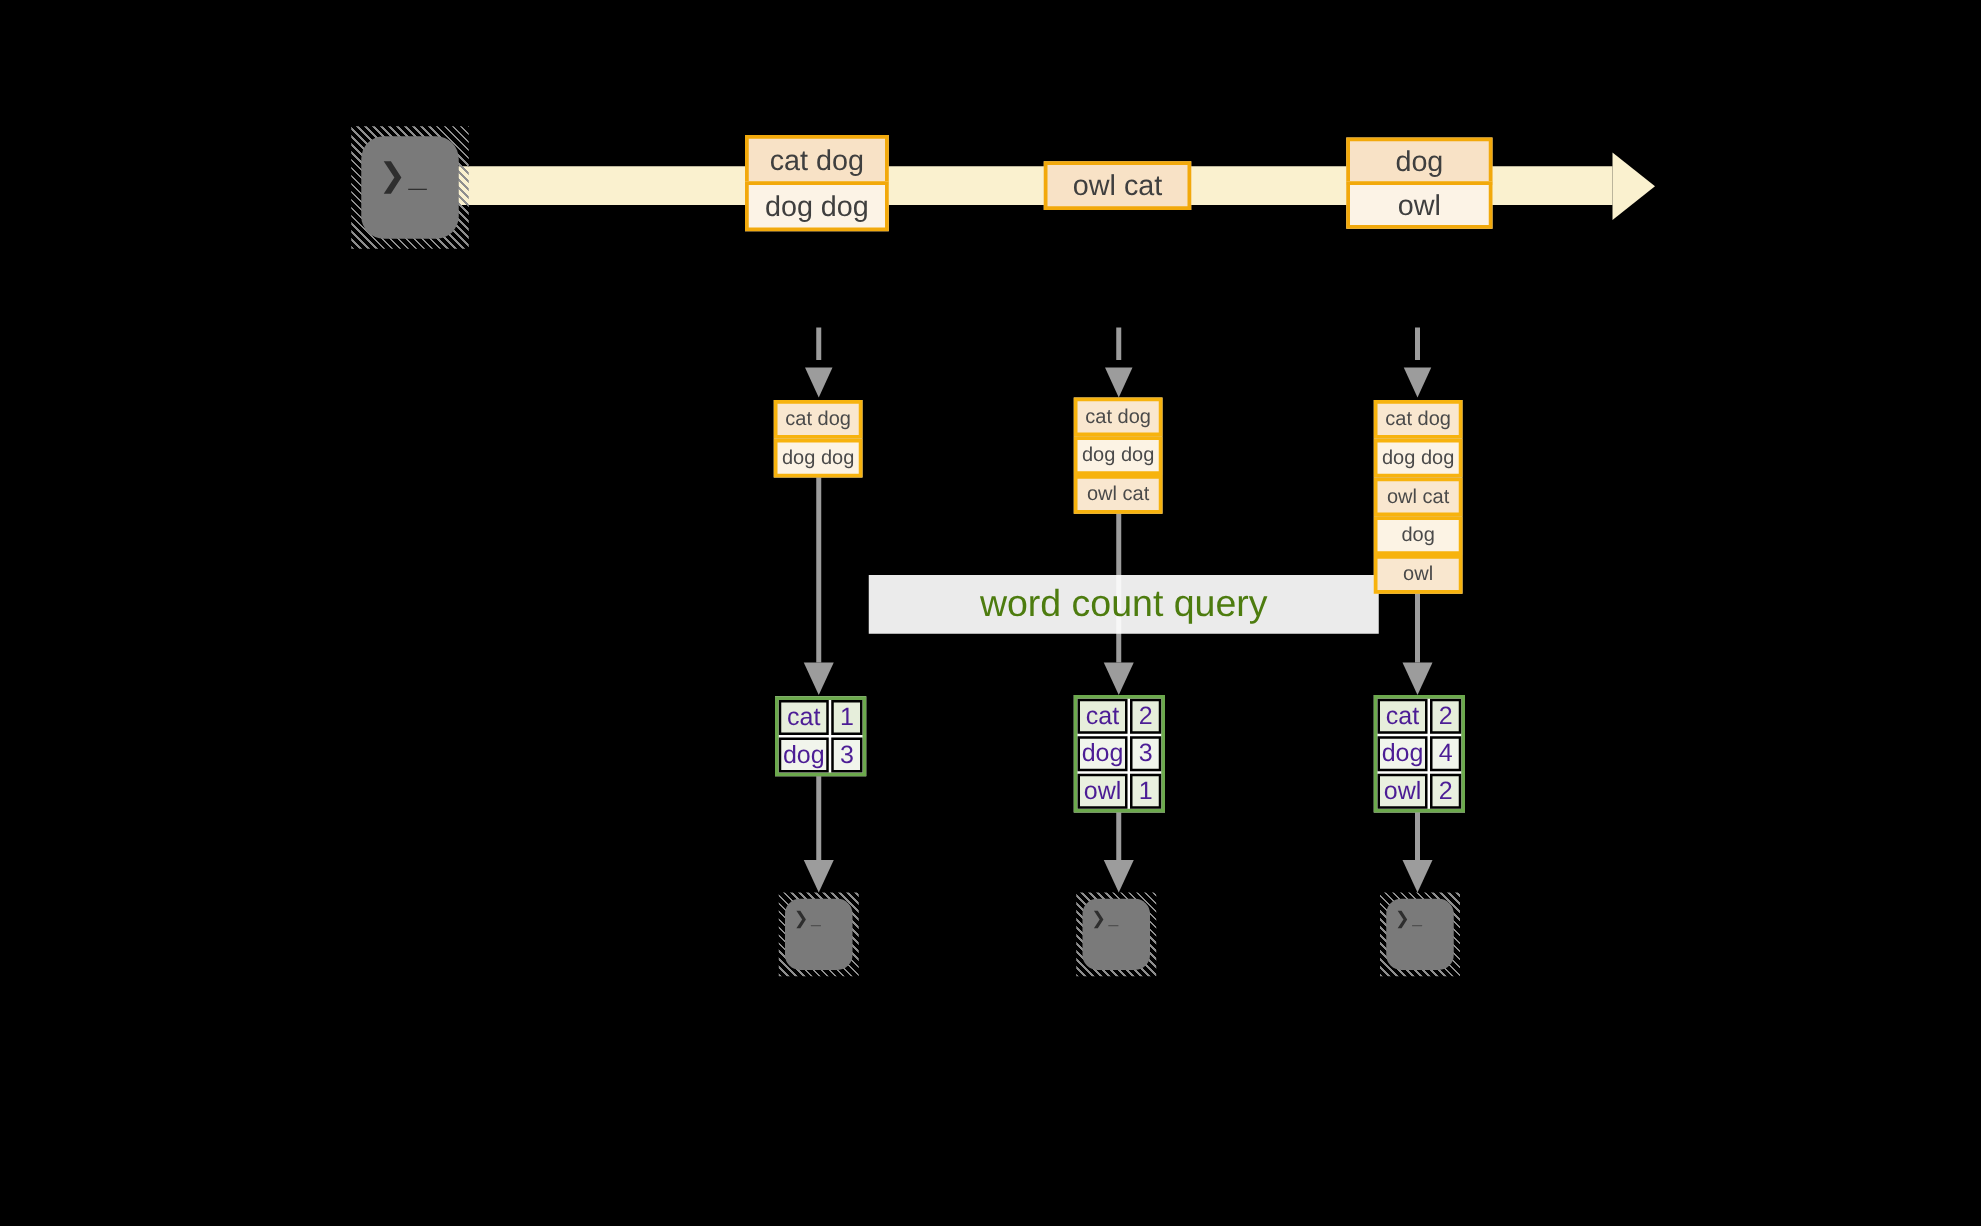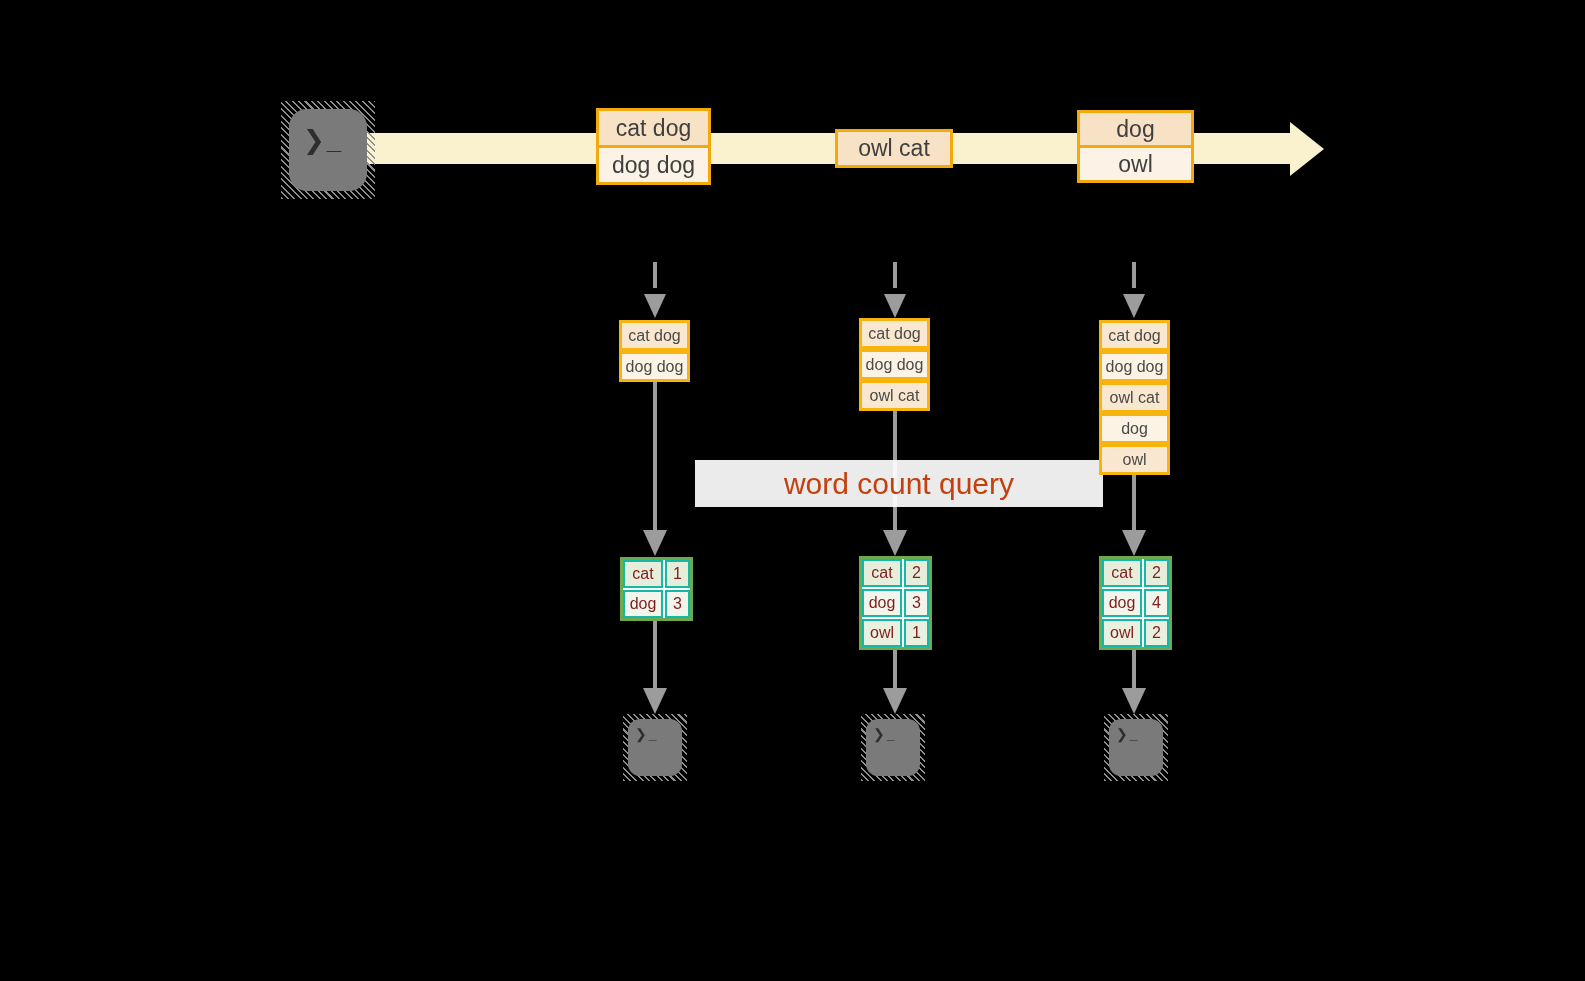--- a/index.html
+++ b/index.html
@@ -34,26 +34,26 @@
   .stack .cell:nth-child(even){background:#FCF3E4;}
   
   .vline{position:absolute;width:4px;background:#9C9C9C;z-index:2;}
   .ahead{position:absolute;width:0;height:0;border-left:12px solid transparent;border-right:12px solid transparent;
     border-top:26px solid #9C9C9C;z-index:2;}
   .dash{position:absolute;width:4px;height:26px;background:#9C9C9C;z-index:2;}
   .dhead{position:absolute;width:0;height:0;border-left:11px solid transparent;border-right:11px solid transparent;
     border-top:24px solid #9C9C9C;z-index:2;}
   
   .query{position:absolute;left:695px;top:460px;width:408px;height:47px;background:rgba(255,255,255,0.92);z-index:5;
-    display:flex;align-items:center;justify-content:center;font-size:30px;color:#c2410c;}
+    display:flex;align-items:center;justify-content:center;font-size:30px;color:#4d7c0f;}
   
   .ctable{position:absolute;box-sizing:border-box;border:3px solid #6CA94D;background:#fff;display:grid;
     grid-template-columns:40px 25px;gap:2px;z-index:6;}
-  .ctable .ccell{box-sizing:border-box;border:2px solid #14b8a6;height:28px;display:flex;align-items:center;justify-content:center;
-    font-size:16px;color:#7f1d1d;}
+  .ctable .ccell{box-sizing:border-box;border:2px solid #000000;height:28px;display:flex;align-items:center;justify-content:center;
+    font-size:20px;color:#4c1d95;}
   .ctable .r0{background:#E6EEDB;}
   .ctable .r1{background:#F1F5EC;}
   .ctable .r2{background:#E9F0DF;}
 </style>
 </head>
 <body>
 
 <div class="stage">
 
   <div class="band"></div>

